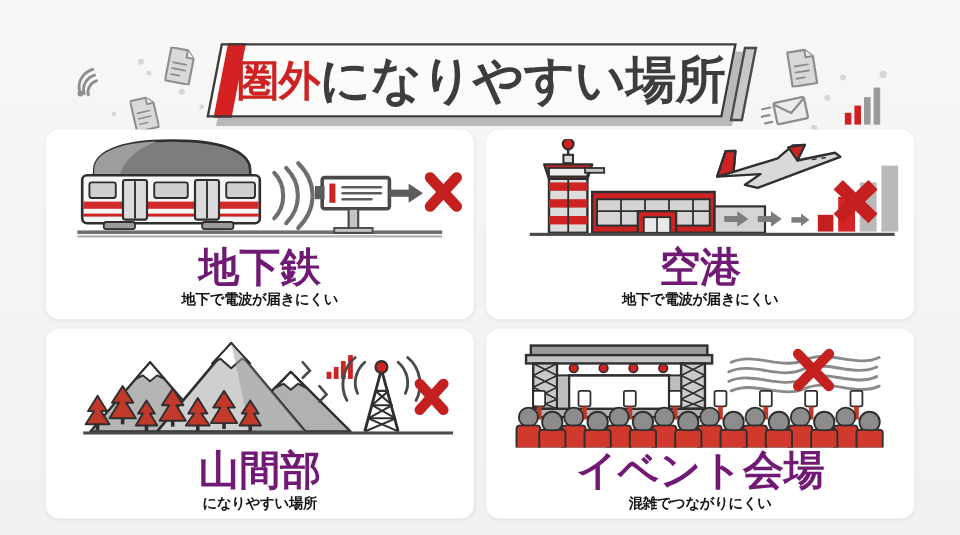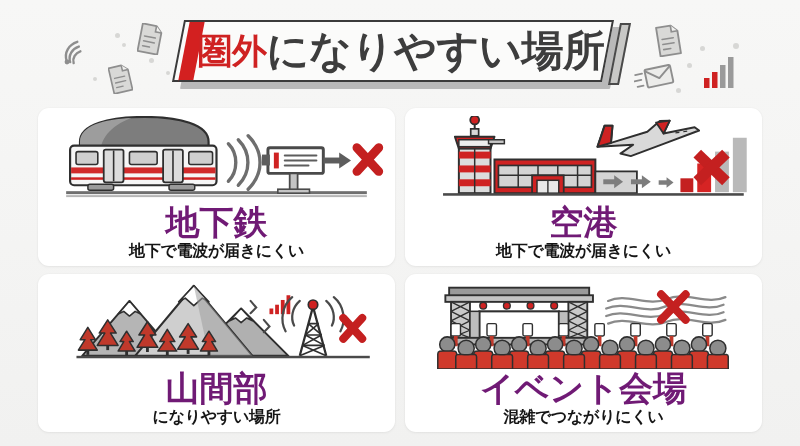--- a/index.html
+++ b/index.html
@@ -10,21 +10,21 @@
     font-family: "Liberation Sans", "DejaVu Sans", sans-serif;
   }
   #root {
     position: relative;
     width: 800px; height: 446px;
     background: linear-gradient(180deg,#f7f7f6 0%,#f4f4f3 55%,#f1f1f0 100%);
   }
 
   
   .header {
-    position: absolute; left: 0; top: 0; width: 800px; height: 104px;
+    position: absolute; left: 0; top: 16px; width: 800px; height: 104px;
   }
   .banner {
     position: absolute; left: 178px; top: 20px;
     width: 440px; height: 66px;
   }
   .banner-shadow {
     position: absolute; left: 8px; top: 7px; width: 430px; height: 62px;
     background: #b9b9b9;
     transform: skewX(-11deg);
     border-radius: 1px;
@@ -87,21 +87,21 @@
     justify-content: flex-start;
     padding: 8px 6px 6px 6px;
     overflow: hidden;
   }
   .art { width: 100%; height: 88px; display: block; }
   .card-title {
     font-size: 34px; font-weight: bold; color: #701a75;
     line-height: 1.04; letter-spacing: 0px; margin-top: 2px;
   }
   .card-sub {
-    font-size: 16px; font-weight: bold; color: #151515;
+    font-size: 12px; font-weight: bold; color: #151515;
     line-height: 1.1; margin-top: 2px; letter-spacing: -0.3px;
   }
   .row2 .art { height: 92px; }
 </style>
 </head>
 <body>
 
 <div id="root">
 
   <div class="header">

